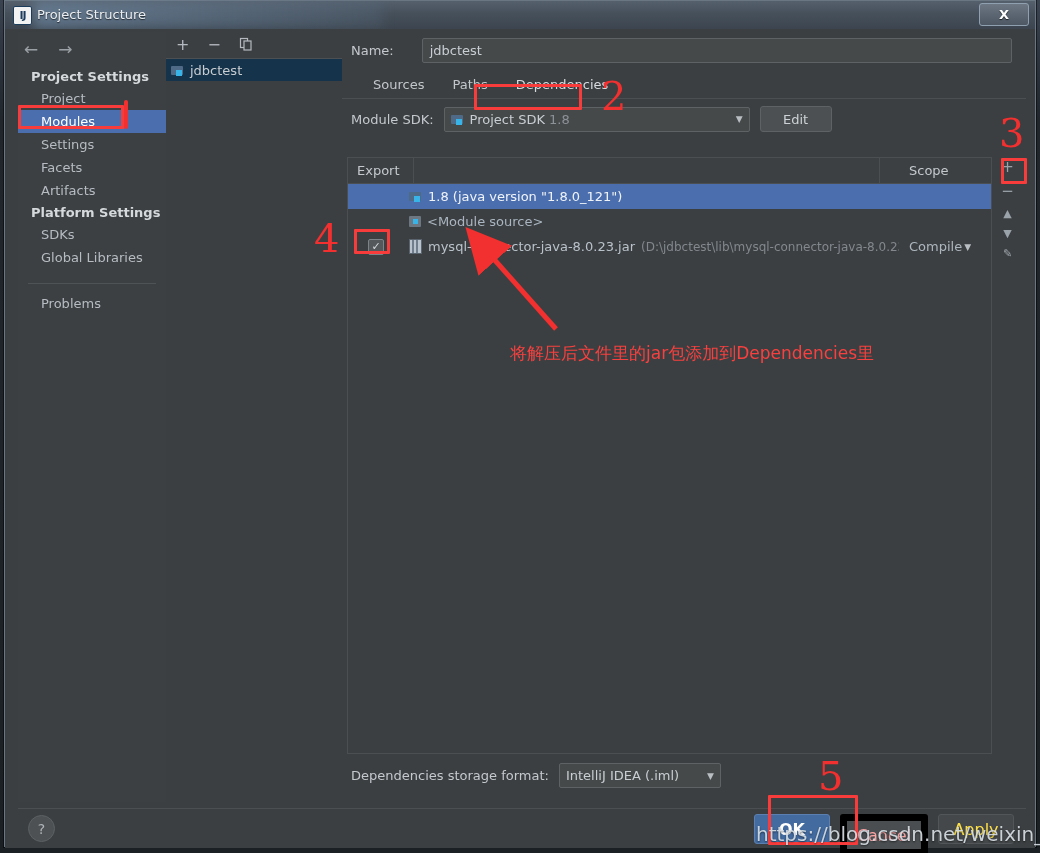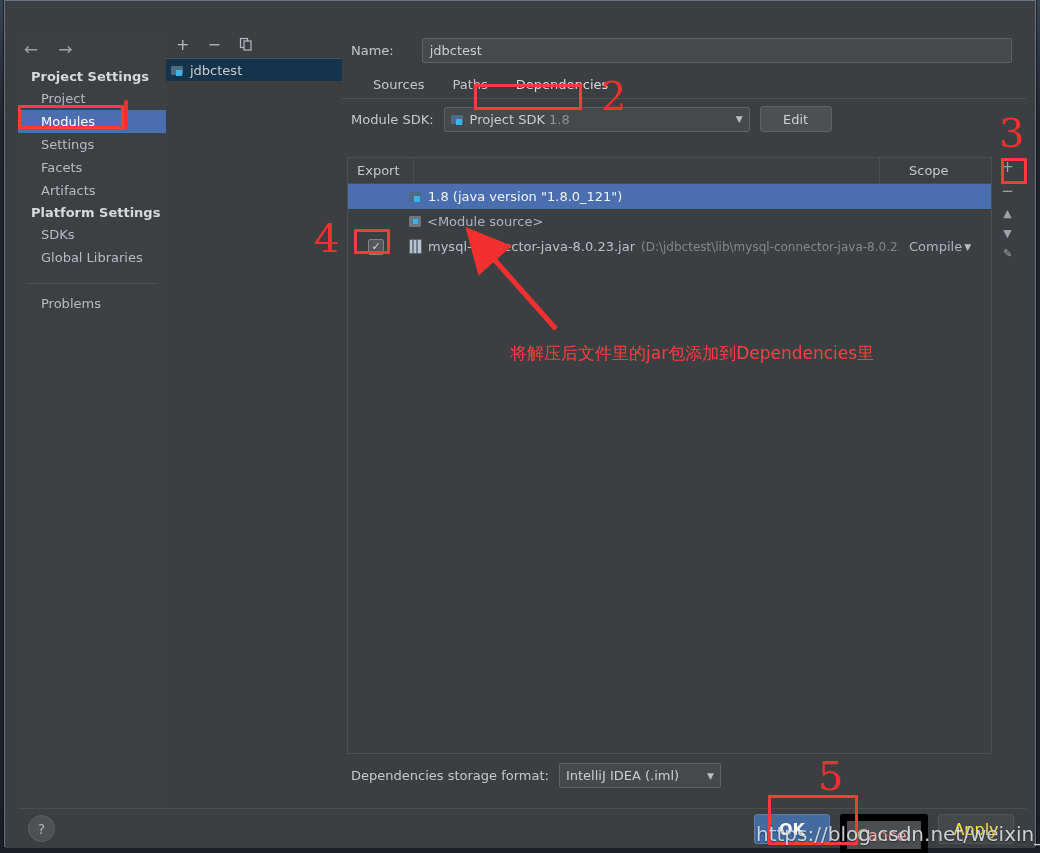--- a/index.html
+++ b/index.html
@@ -163,20 +163,30 @@
 <div id="root">
 
   <div class="backdrop">
     <div class="backdrop-blob" style="left:210px;top:2px;width:180px;height:16px;"></div>
     <div class="backdrop-blob" style="left:270px;top:74px;width:120px;height:12px;opacity:.35;background:#8a6a4a;"></div>
     <div class="backdrop-blob" style="left:600px;top:8px;width:260px;height:14px;opacity:.3;"></div>
   </div>
 
   <div class="window">
 
+    <div class="titlebar">
+      <div class="title-blur"></div>
+      <div class="app-icon">
+          <span class="ij">IJ</span>
+        </div>
+      <div class="title-text">Project Structure</div>
+      <div class="close-btn">
+        <span>X</span>
+      </div>
+    </div>
 
     <div class="dlg-body">
 
       <div class="sidebar">
         <div class="nav-arrows">
           <span class="nav-arrow">←</span>
           <span class="nav-arrow">→</span>
         </div>
 
         <div class="sec-head">Project Settings</div>

